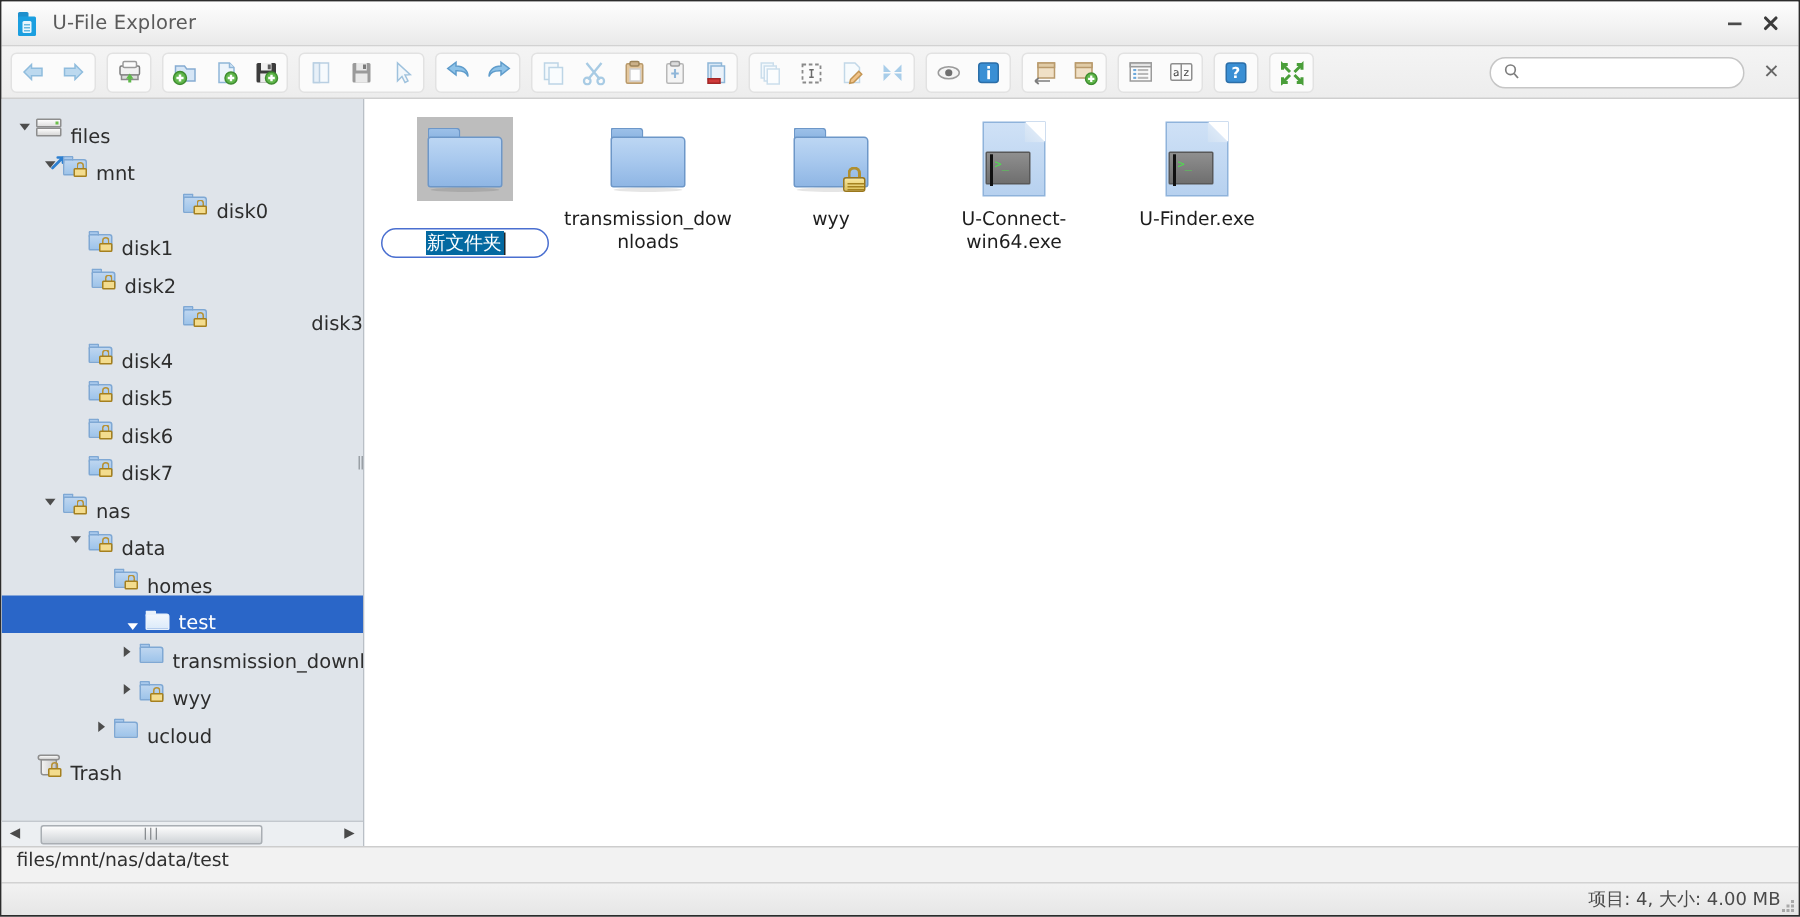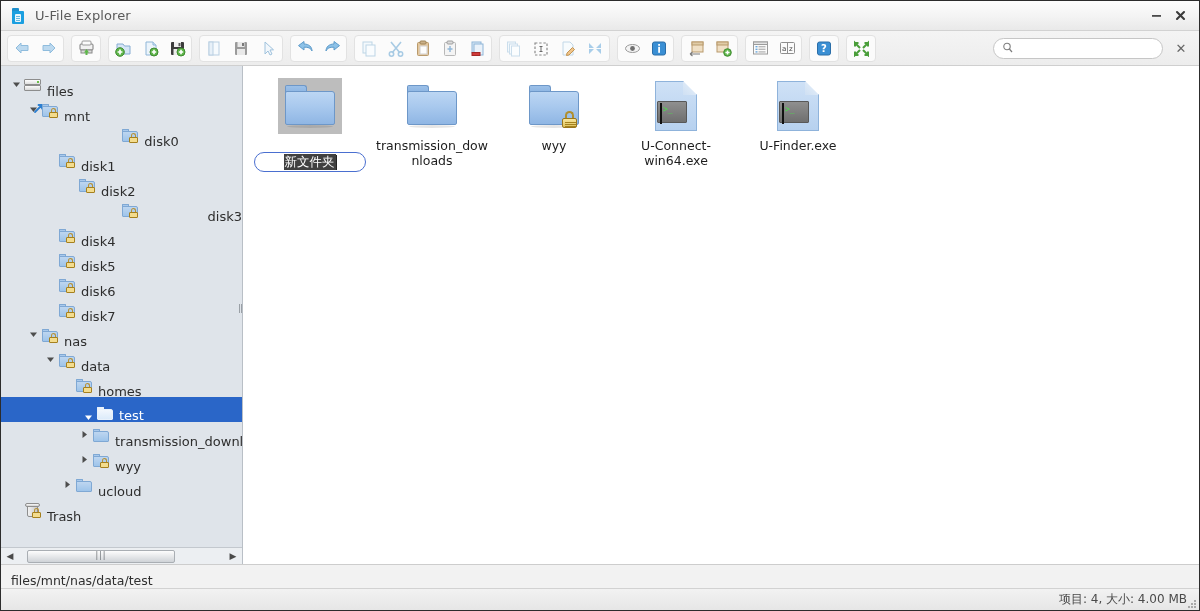--- a/index.html
+++ b/index.html
@@ -315,33 +315,33 @@
   
   .rename-box {
     position: absolute; left: 5px; bottom: -4px;
     width: 112px; height: 20px;
     border: 1px solid #4a6fd0; border-radius: 10px;
     background: #ffffff;
     display: flex; align-items: center; justify-content: center;
     overflow: hidden;
   }
   .rename-box .sel-text {
-    background: #404040; color: #ffffff;
+    background: #0369a1; color: #ffffff;
     font-size: 12.5px; line-height: 16px; padding: 0 1px;
   }
   .rename-box .caret {
     width: 1px; height: 15px; background: #222;
   }
 
   
   .pathbar {
     height: 24px; flex: 0 0 24px;
     background: #f2f2f2;
     border-top: 1px solid #cdcdcd;
-    display: flex; align-items: flex-end;
+    display: flex; align-items: flex-start;
     padding-left: 10px;
     font-size: 12.5px; color: #2f2f2f;
   }
   .statusbar {
     height: 22px; flex: 0 0 22px;
     background: linear-gradient(to bottom,#f2f2f2,#e6e6e6);
     border-top: 1px solid #d2d2d2;
     display: flex; align-items: center; justify-content: flex-end;
     padding-right: 12px;
     font-size: 12px; color: #4a4a4a;
@@ -684,21 +684,21 @@
                 <span class="ft"></span>
                 <span class="fb"></span>
               </span>
               <span class="lock">
                 <span class="shackle"></span>
                 <span class="bodyl"></span>
               </span>
             </span>
             <span class="tlabel">disk1</span>
           </div>
-          <div class="trow" style="padding-left: 61px;">
+          <div class="trow" style="padding-left: 43px;">
             <span class="twist"></span>
             <span class="ticon">
               <span class="fi">
                 <span class="ft"></span>
                 <span class="fb"></span>
               </span>
               <span class="lock">
                 <span class="shackle"></span>
                 <span class="bodyl"></span>
               </span>

